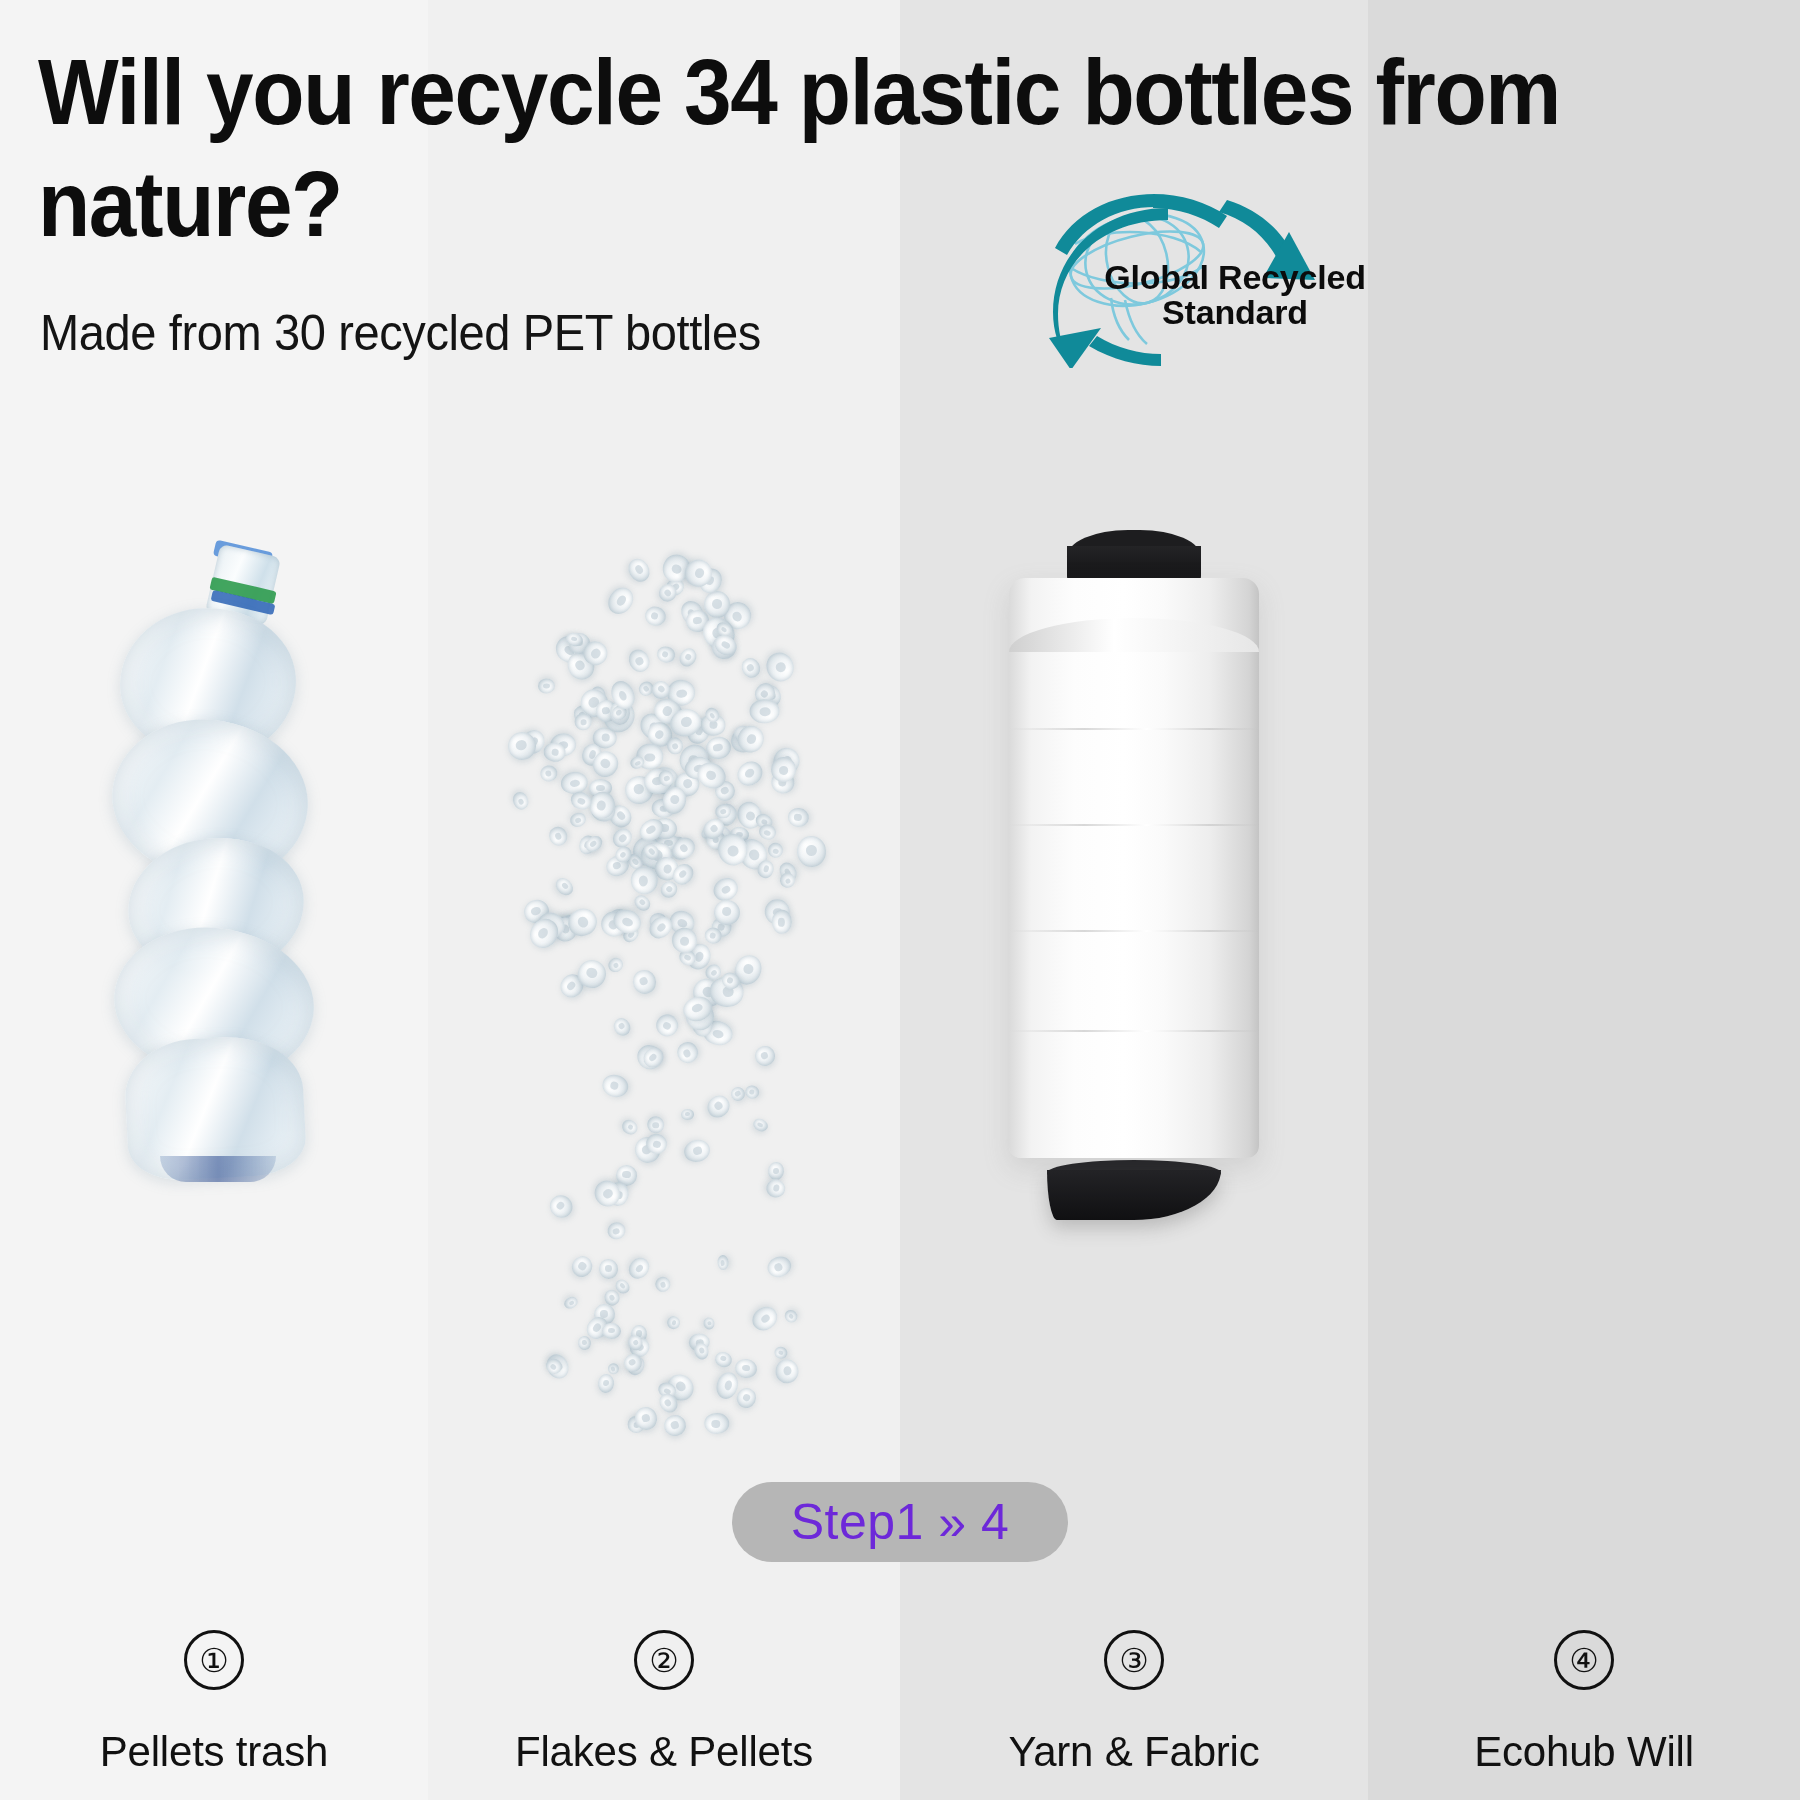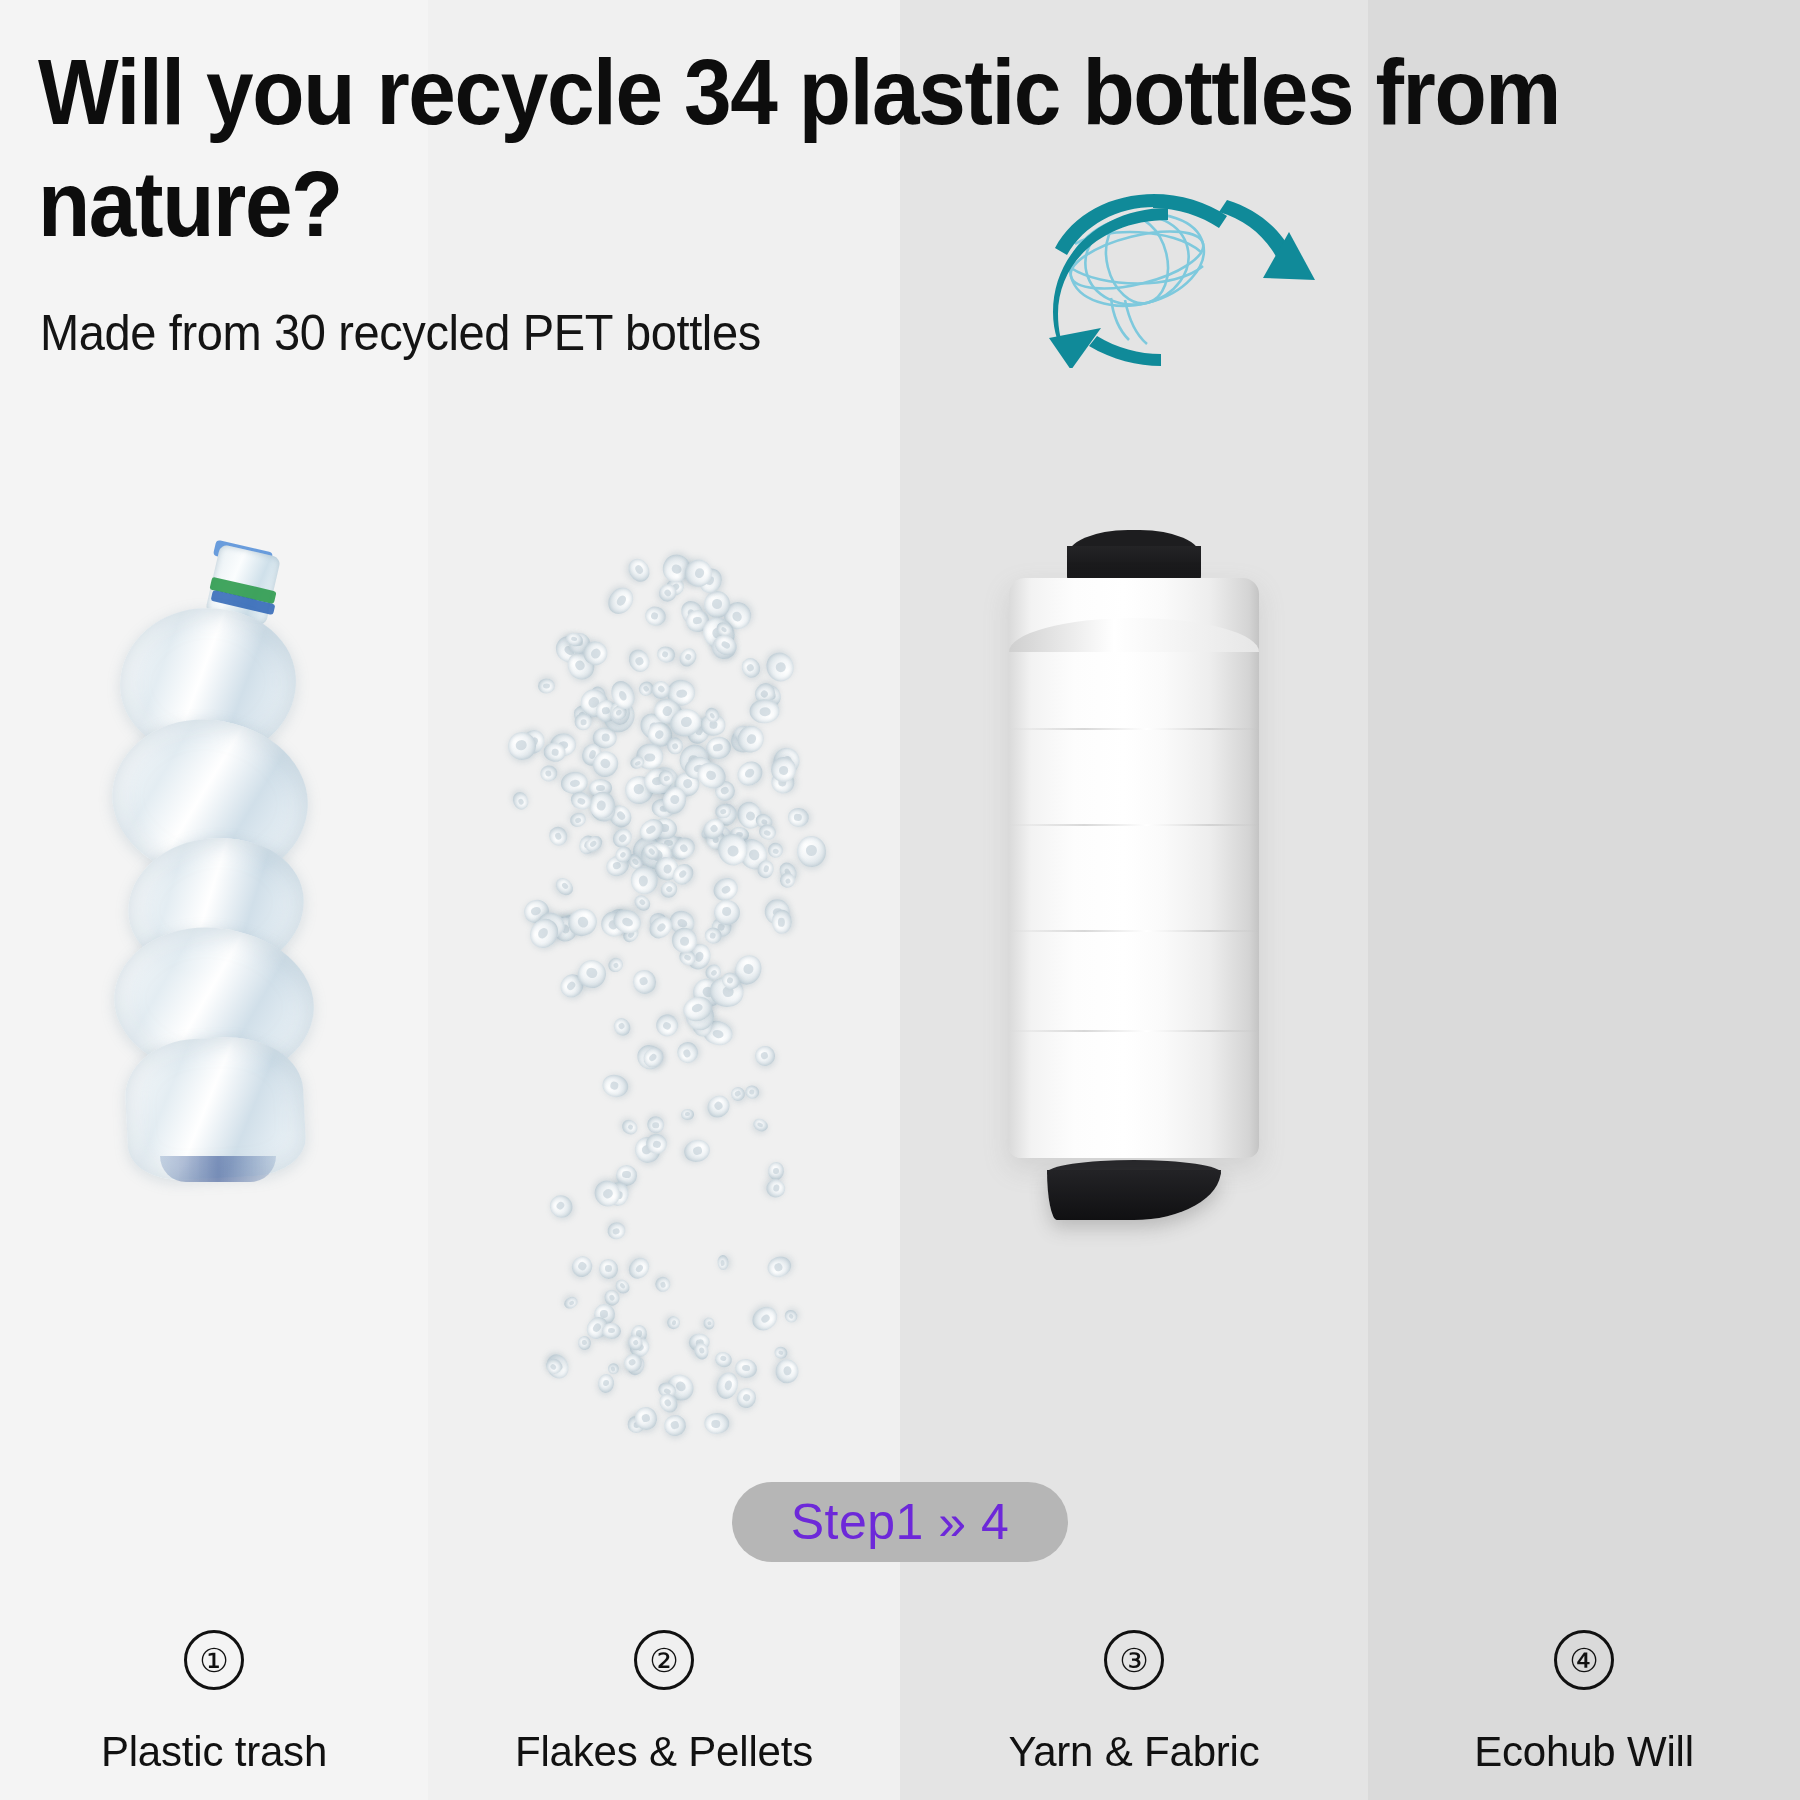--- a/index.html
+++ b/index.html
@@ -198,20 +198,24 @@
                  C56 156 53 141 53 126 C53 74 98 32 163 32 Z"></path>
         <path d="M150 6 C106 6 68 26 50 60 L62 67 C79 37 112 19 150 19 Z"></path>
         <path d="M222 12 C254 22 276 42 288 66 L274 74 C262 50 242 32 214 24 Z"></path>
         <path d="M284 44 L310 92 L258 90 Z"></path>
         <path d="M148 6 C176 6 202 14 222 28 L214 40 C196 28 173 20 148 20 Z"></path>
 
         <path d="M44 150 L96 140 L66 182 Z"></path>
         <path d="M84 158 C108 172 132 178 156 178 L156 166 C134 166 112 160 92 148 Z"></path>
       </g>
     </svg>
+    <div class="grs-text">
+      <span class="l1">Global Recycled</span>
+      <span class="l2">Standard</span>
+    </div>
   </div>
 
   <div class="stage">
 
     <div class="cell c1">
       <div class="bottle">
         <div class="bot-cap"></div>
         <div class="bot-neck"></div>
         <div class="bot-ring"></div>
         <div class="bot-ring2"></div>
@@ -489,21 +493,21 @@
       </div>
     </div>
 
   </div>
 
   <div class="steppill">Step1 » 4</div>
 
   <div class="footer">
     <div class="fcol f1">
       <div class="fnum">①</div>
-      <div class="flabel">Plastic trash</div>
+      <div class="flabel">Pellets trash</div>
     </div>
     <div class="fcol f2">
       <div class="fnum">②</div>
       <div class="flabel">Flakes &amp; Pellets</div>
     </div>
     <div class="fcol f3">
       <div class="fnum">③</div>
       <div class="flabel">Yarn &amp; Fabric</div>
     </div>
     <div class="fcol f4">

